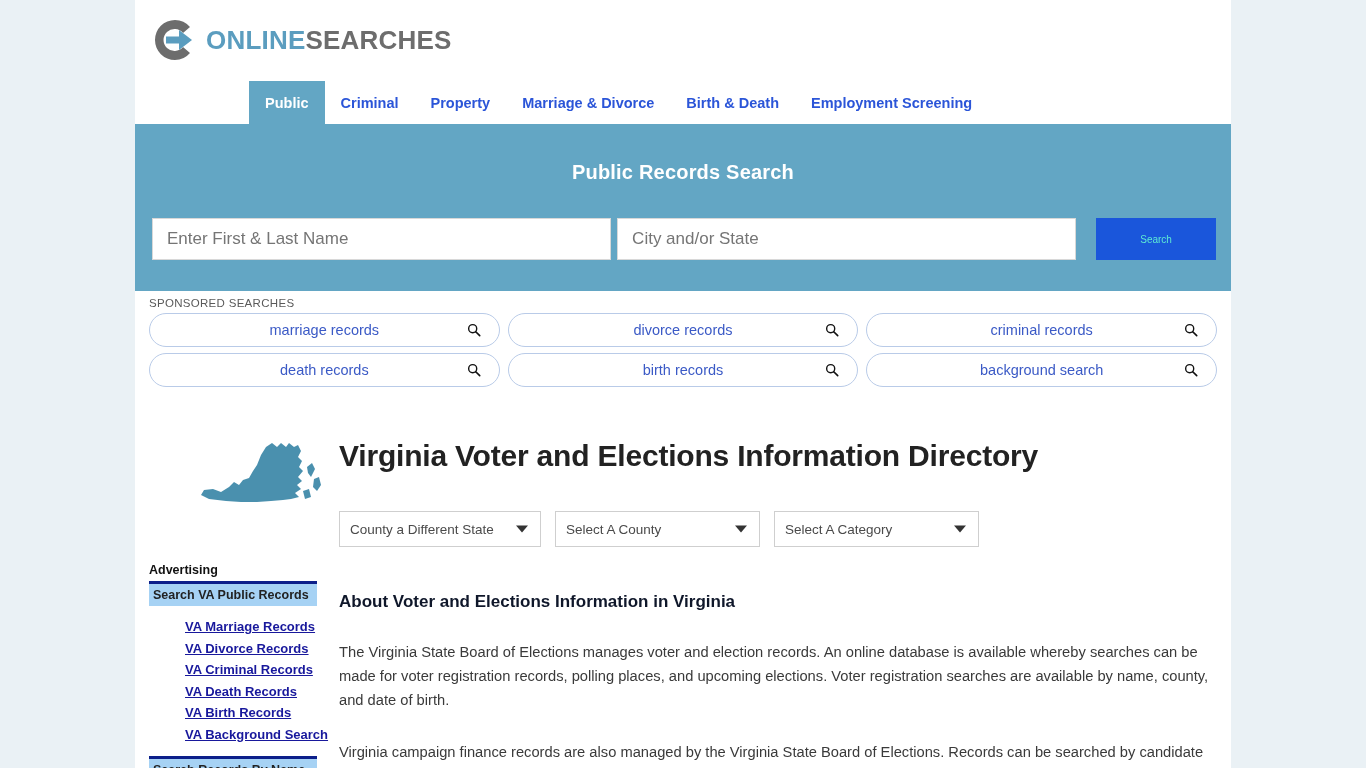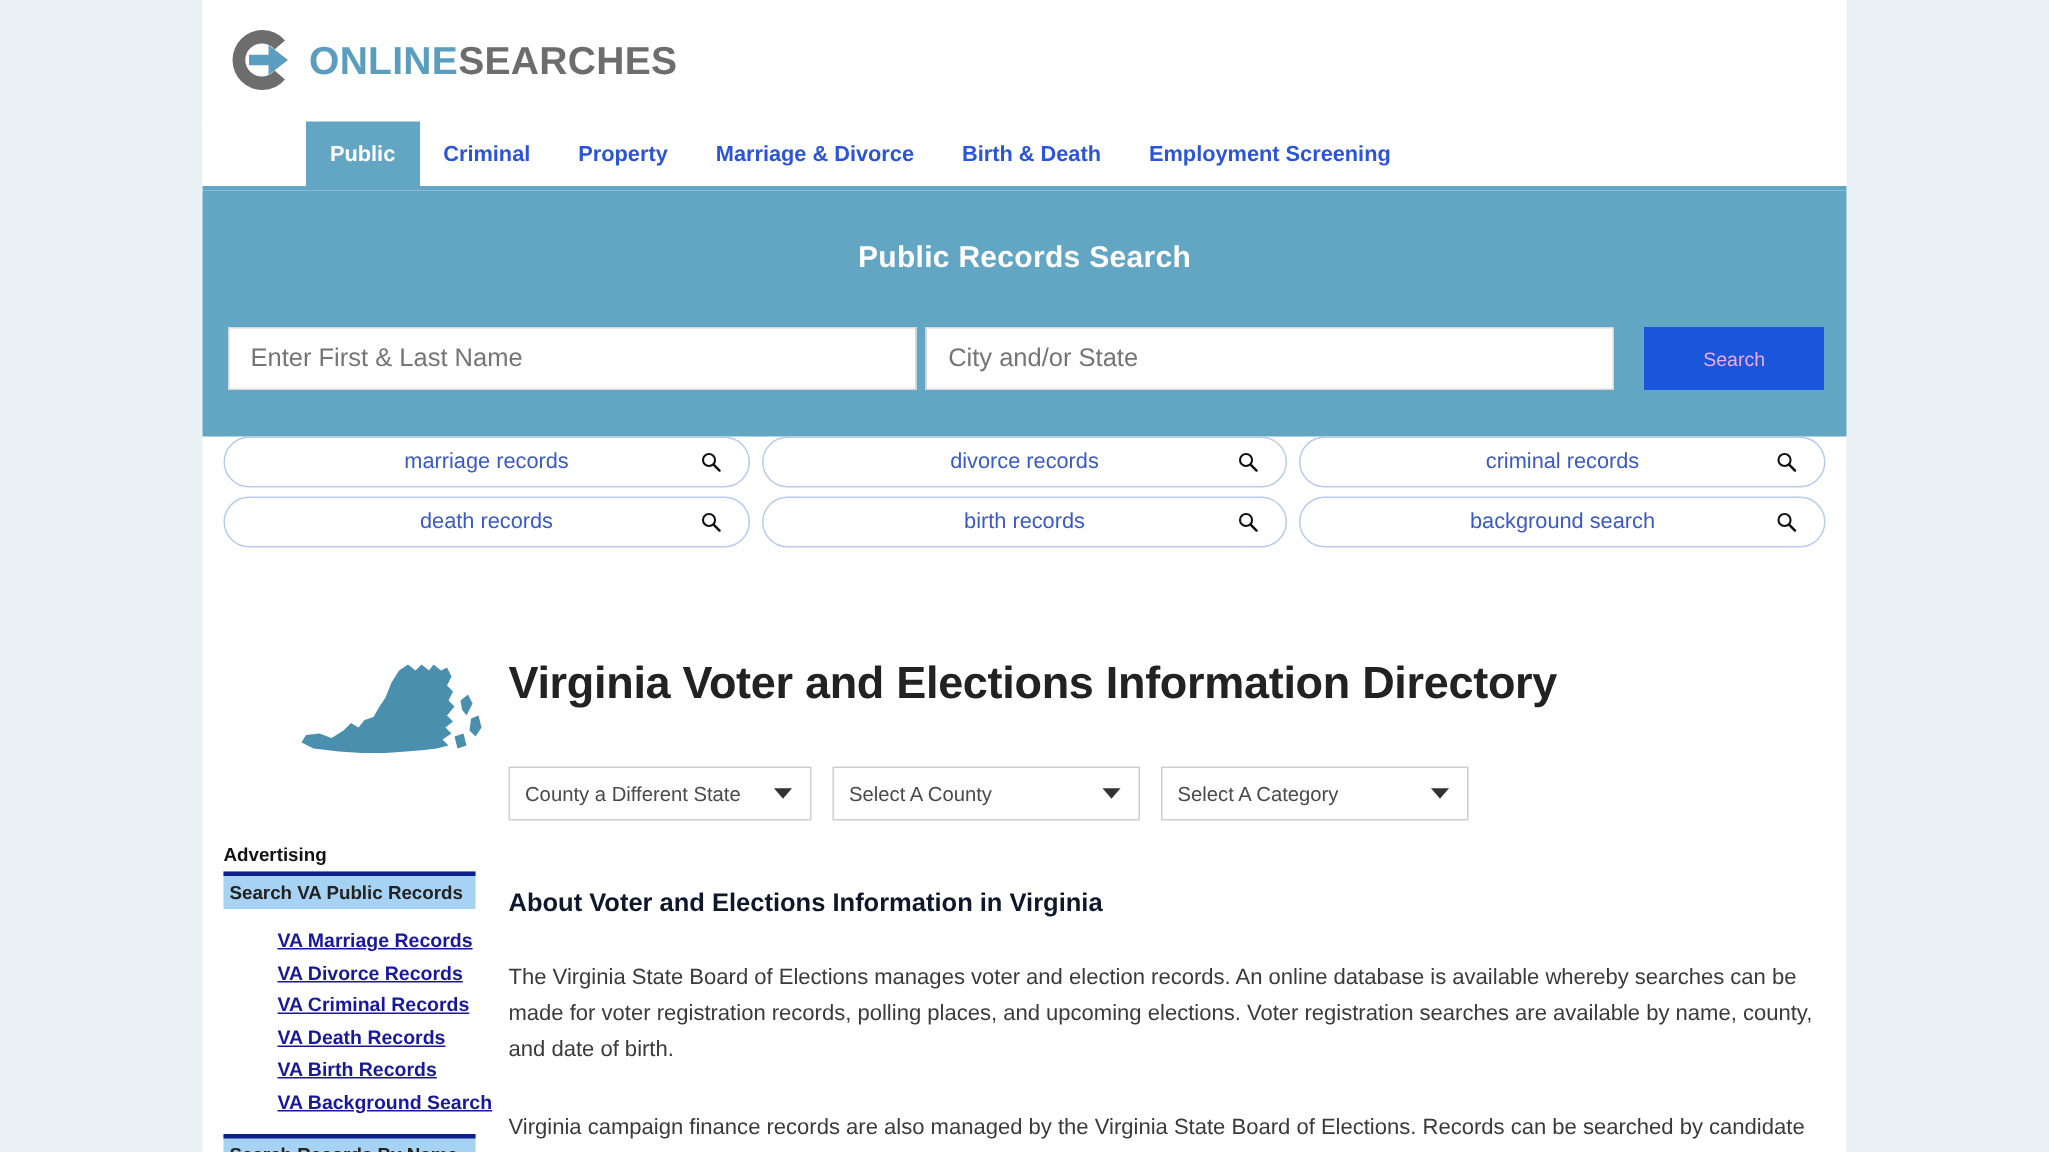--- a/index.html
+++ b/index.html
@@ -43,21 +43,21 @@
 
   
   .nav {
     position: absolute;
     left: 0; top: 81px;
     width: 1096px; height: 46px;
     background: #ffffff;
     border-bottom: 3px solid #63a6c4;
     display: flex;
     align-items: stretch;
-    padding-left: 69px;
+    padding-left: 114px;
   }
   .nav-item {
     display: flex; align-items: center;
     padding: 0 16px;
     font-size: 14.5px;
     font-weight: bold;
     color: #2b55d8;
     cursor: pointer;
     white-space: nowrap;
   }
@@ -96,22 +96,22 @@
     padding: 0 14px;
     font-family: "Liberation Sans", sans-serif;
     outline: none;
   }
   .hero-input.name { width: 468px; margin-right: 6px; }
   .hero-input.city { width: 468px; margin-right: 20px; }
   .hero-search-btn {
     width: 122px; height: 42px;
     background: #1a56db;
     border: none;
-    color: #f0abfc;
-    font-size: 13px;
+    color: #5eead4;
+    font-size: 10px;
     font-family: "Liberation Sans", sans-serif;
     cursor: pointer;
   }
 
   
   .sponsored {
     position: absolute;
     left: 0; top: 291px;
     width: 1096px;
   }
@@ -272,20 +272,21 @@
   <div class="hero">
     <div class="hero-title">Public Records Search</div>
     <div class="hero-form">
       <input class="hero-input name" type="text" placeholder="Enter First &amp; Last Name" style="">
       <input class="hero-input city" type="text" placeholder="City and/or State" style="">
       <button class="hero-search-btn">Search</button>
     </div>
   </div>
 
   <div class="sponsored">
+    <div class="sponsored-label">SPONSORED SEARCHES</div>
 
     <div class="pill-row">
       <div class="pill">
         <span class="pill-text">marriage records</span>
         <svg class="pill-icon" viewBox="0 0 16 16">
           <circle cx="6.5" cy="6.5" r="4.6" fill="none" stroke="#111" stroke-width="1.6"></circle>
           <line x1="10" y1="10" x2="14.5" y2="14.5" stroke="#111" stroke-width="1.9" stroke-linecap="round"></line>
         </svg>
       </div>
       <div class="pill">

